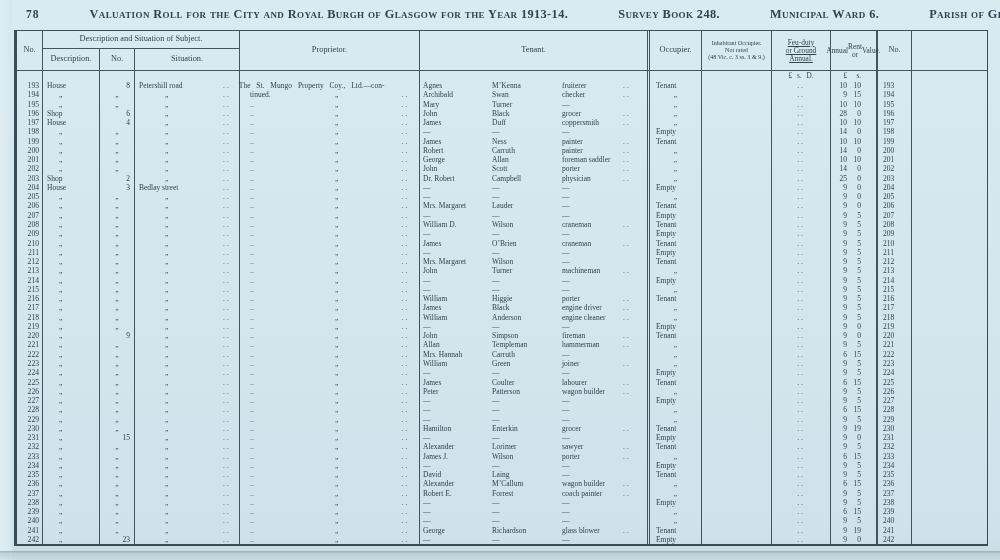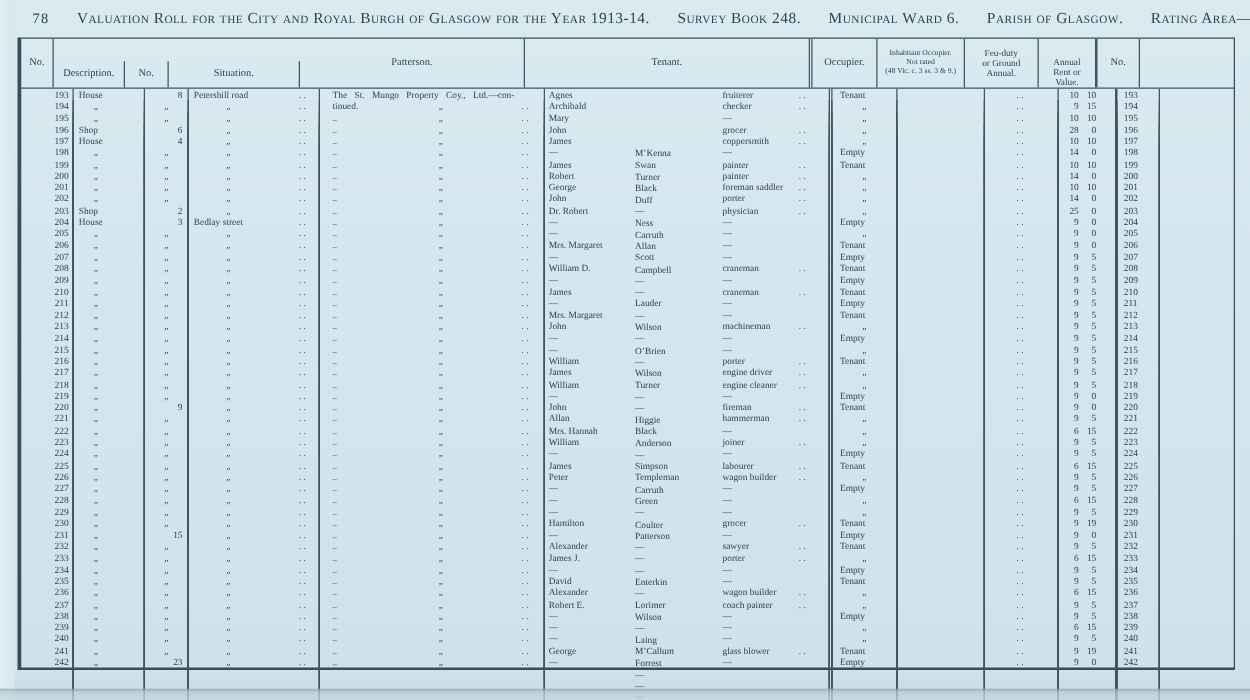--- a/index.html
+++ b/index.html
@@ -12,22 +12,22 @@
   }
   .left-edge { position:absolute; left:0; top:0; width:12px; height:560px;
     background: linear-gradient(90deg,#dfeef4,#d5e6ee); }
   .bottom-edge { position:absolute; left:0; top:551px; width:1000px; height:9px;
     background: linear-gradient(180deg,#8ba1ab 0%, #b9cbd3 30%, #ccdce3 100%); opacity:.75; }
 
   
   .topline {
     position:absolute; left:14px; top:7px; width:974px;
     display:flex; align-items:baseline;
-    font-size:12.3px; font-weight:400; letter-spacing:.4px;
-    font-variant: small-caps; white-space:nowrap;
+    font-size:12.3px; font-weight:700; letter-spacing:.4px;
+    font-variant: small-caps; white-space:nowrap;gap:28px;
   }
   .pageno { font-variant: normal; font-size:11.5px; margin-left:12px; letter-spacing:1px; }
   .tseg { margin-left:22px; }
   .tseg.first { }
 
   
   :root { --cols: 26px 57px 35px 105px 180px 230px 52px 70px 59px 47px 34px 1fr;
           --line:#42555e; }
   .vtable {
     position:absolute; left:14px; top:30px; width:974px;
@@ -43,58 +43,58 @@
         padding:0 1px; line-height:8.6px; }
   .th-no      { grid-column:1; grid-row:1 / span 2; }
   .th-group   { grid-column:2 / span 3; grid-row:1; border-bottom:1px solid var(--line); }
   .th-desc    { grid-column:2; grid-row:2; }
   .th-dno     { grid-column:3; grid-row:2; }
   .th-sit     { grid-column:4; grid-row:2; }
   .th-prop    { grid-column:5; grid-row:1 / span 2; }
   .th-ten     { grid-column:6; grid-row:1 / span 2; border-right:3px double var(--line); }
   .th-occ     { grid-column:7; grid-row:1 / span 2;text-align:center; }
   .th-inhab   { grid-column:8; grid-row:1 / span 2; font-size:6.1px; line-height:6.9px; flex-direction:column; }
-  .th-feu     { grid-column:9; grid-row:1 / span 2; font-size:7.4px; line-height:8px; flex-direction:column; }
-  .th-ann     { grid-column:10; grid-row:1 / span 2; font-size:7.4px; line-height:8px; flex-direction:column; border-right:2px solid var(--line);justify-content:flex-end; }
+  .th-feu     { grid-column:9; grid-row:1 / span 2; font-size:7.4px; line-height:8px; flex-direction:column;text-decoration:underline; }
+  .th-ann     { grid-column:10; grid-row:1 / span 2; font-size:7.4px; line-height:8px; flex-direction:row; border-right:2px solid var(--line); }
   .th-no2     { grid-column:11; grid-row:1 / span 2; }
   .th-rem     { grid-column:12; grid-row:1 / span 2; border-right:none; }
 
   
   .moneyrow { display:grid; grid-template-columns: var(--cols); height:10px; font-size:7.2px; line-height:10px; }
   .m { border-right:1px solid var(--line); }
   .m:nth-child(6) { border-right:3px double var(--line); }
   .m-feu  { text-align:center; word-spacing:3px; }
   .m-rent { border-right:2px solid var(--line); }
   .m:last-child { border-right:none; }
 
   
   .tbody { width:100%; }
   .tr { display:grid; grid-template-columns: var(--cols); height:9.28px;
-        font-size:7.5px; line-height:9.28px; white-space:nowrap;padding-left:16px; }
+        font-size:7.5px; line-height:9.28px; white-space:nowrap; }
   .td { border-right:1px solid var(--line); overflow:visible; }
   .c-rem { border-right:none; }
 
   .c-no   { text-align:right; padding-right:3px; font-size:7.6px; }
   .c-desc { padding-left:4px; }
   .c-desc.dit { padding-left:16px; }
   .c-dno  { text-align:right; padding-right:4px; }
   .c-dno.dit { text-align:center; padding-right:0; }
   .c-sit  { display:flex; }
   .sit-name { flex:1 1 auto; padding-left:4px; }
   .sit-name.dit { padding-left:30px; }
   .c-sit > .dots { flex:0 0 16px; text-align:left; }
 
-  .c-prop { display:flex; }
+  .c-prop { display:flex;justify-content:center; }
   .p1 { flex:0 0 44%; padding-left:10px; overflow:visible; word-spacing:4px; }
   .p2 { flex:0 0 20%; text-align:center; }
   .p3 { flex:1 1 auto; text-align:right; padding-right:10px; }
 
   .c-ten { display:flex; border-right:3px double var(--line); }
   .t1 { flex:0 0 72px; padding-left:3px; }
-  .t2 { flex:0 0 70px;margin-top:47px; }
+  .t2 { flex:0 0 70px; }
   .t3 { flex:1 1 auto; }
   .t4 { flex:0 0 24px; text-align:left; }
 
   .c-occ { padding-left:6px; }
   .c-occ.dit { padding-left:0; text-align:center; }
   .c-feu { text-align:center; }
   .c-rent { display:flex; justify-content:flex-end; padding-right:15px; border-right:2px solid var(--line); }
   .r1 { flex:0 0 18px; text-align:right; }
   .r2 { flex:0 0 14px; text-align:right; }
   .mr1 { flex:0 0 18px; text-align:right; }
@@ -115,44 +115,62 @@
   <span class="tseg">Survey Book 248.</span>
   <span class="tseg">Municipal Ward 6.</span>
   <span class="tseg">Parish of Glasgow.</span>
   <span class="tseg">Rating Area—Glasgow.</span>
 </div>
 
 <div class="vtable">
 
   <div class="thead">
     <div class="th th-no">No.</div>
+    <div class="th th-group">Description and Situation of Subject.</div>
     <div class="th th-desc">Description.</div>
     <div class="th th-dno">No.</div>
     <div class="th th-sit">Situation.</div>
-    <div class="th th-prop">Patterson.</div>
+    <div class="th th-prop">Proprietor.</div>
     <div class="th th-ten">Tenant.</div>
     <div class="th th-occ">Occupier.</div>
     <div class="th th-inhab">
       <span>Inhabitant Occupier.</span>
       <span>Not rated</span>
       <span>(48 Vic. c. 3 ss. 3 &amp; 9.)</span>
     </div>
     <div class="th th-feu">
       <span>Feu-duty</span>
       <span>or Ground</span>
       <span>Annual.</span>
     </div>
     <div class="th th-ann">
       <span>Annual</span>
       <span>Rent or</span>
       <span>Value.</span>
     </div>
     <div class="th th-no2">No.</div>
   </div>
 
+  <div class="moneyrow">
+    <div class="m"></div>
+      <div class="m"></div>
+      <div class="m"></div>
+      <div class="m"></div>
+      <div class="m"></div>
+      <div class="m"></div>
+      <div class="m"></div>
+      <div class="m"></div>
+    <div class="m m-feu">£ s. D.</div>
+    <div class="m m-rent c-rent">
+      <span class="mr1">£</span>
+      <span class="mr2">s.</span>
+    </div>
+    <div class="m"></div>
+      <div class="m"></div>
+  </div>
 
   <div class="tbody">
     <div class="tr">
       <div class="td c-no">193</div>
       <div class="td c-desc">House</div>
       <div class="td c-dno">8</div>
       <div class="td c-sit">
         <span class="sit-name">Petershill road</span>
         <span class="dots">..</span>
       </div>

